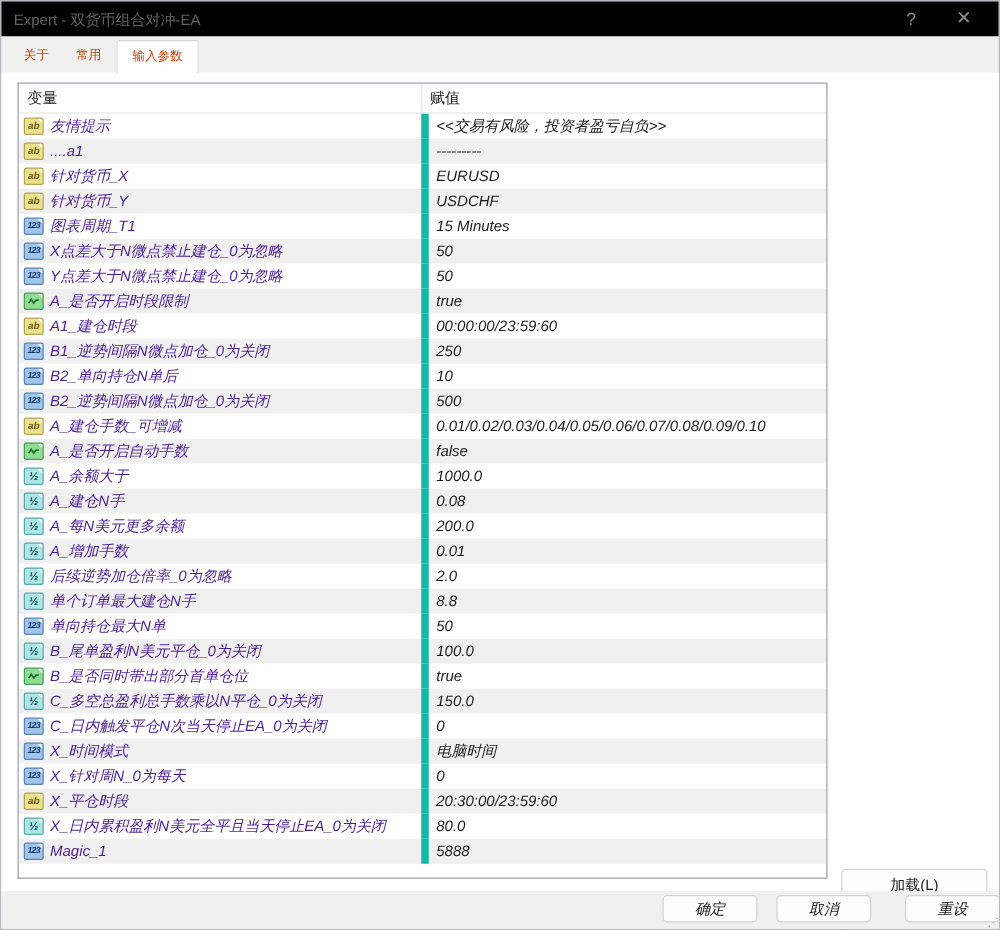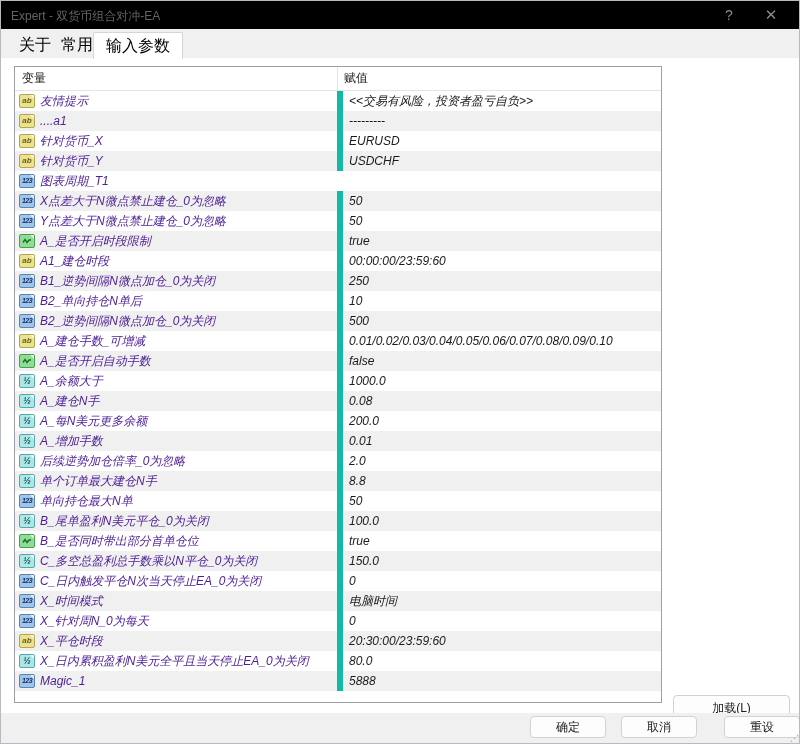--- a/index.html
+++ b/index.html
@@ -8,21 +8,21 @@
 
   
   .titlebar{ position:absolute; left:0; top:0; width:100%; height:28px; background:#000000; }
   .title{ position:absolute; left:10px; top:7px; font-size:12px; color:#646464; }
   .win-btn{ position:absolute; top:2px; width:40px; height:24px; text-align:center; line-height:24px; font-size:14px; color:#8a8a8a; cursor:default; }
   .btn-help{ right:50px; }
   .btn-close{ right:8px; font-size:15px; }
 
   
   .tabstrip{ position:absolute; left:0; top:28px; width:100%; height:29px; }
-  .tab{ position:absolute; top:3px; height:26px; line-height:26px; text-align:center; font-size:16px; color:#000000; padding:0 12px; }
+  .tab{ position:absolute; top:3px; height:26px; line-height:26px; text-align:center; font-size:10px; color:#c2410c; padding:0 12px; }
   .tab.active{ background:#ffffff; border:1px solid #d6d6d6; border-bottom:none; border-radius:2px 2px 0 0; height:27px; z-index:2; }
 
   
   .page{ position:absolute; left:0; top:57px; width:800px; height:655px; background:#ffffff; }
 
   
   .param-table{ position:absolute; left:13px; top:8px; width:648px; height:637px; border:1px solid #9aA0ab; background:#ffffff; overflow:hidden; }
   .thead{ display:flex; height:24px; line-height:23px; font-size:12px; color:#1a1a1a; background:#ffffff; border-bottom:1px solid #e4e4e4; }
   .th-var{ width:322px; padding-left:7px; }
   .th-val{ flex:1; padding-left:6px; border-left:1px solid #e4e4e4; }
@@ -42,21 +42,21 @@
   .icon-double{ background:#aee6e6; border:1px solid #55a8ad; color:#0a4d52; font-size:9px; line-height:12px; }
   .icon-boolean{ background:#8fdc96; border:1px solid #46a050; }
   .icon-boolean svg{ display:block; margin:2px auto 0; }
 
   
   .side-btn{ position:absolute; width:117px; height:27px; background:#fdfdfd; border:1px solid #d2d2d2; border-radius:4px; font-size:12px; color:#1a1a1a; text-align:center; line-height:25px; }
   .btn-load{ left:672px; top:637px; }
   .btn-save{ left:672px; top:679px; }
 
   
-  .footer{ position:absolute; left:0; top:712px; width:800px; height:32px; background:#f0f0f0; }
+  .footer{ position:absolute; left:0; top:712px; width:800px; height:32px; background:#f0f0f0;font-style:italic; }
   .footer-btn{ position:absolute; top:3px; width:76px; height:22px; background:#fdfdfd; border:1px solid #d2d2d2; border-radius:4px; font-size:12px; color:#1a1a1a; text-align:center; line-height:20px; }
   .btn-ok{ left:529px; }
   .btn-cancel{ left:620px; }
   .btn-reset{ left:709px;margin-left:14px; }
   .resize-grip{ position:absolute; right:2px; bottom:2px; width:10px; height:10px; color:#a8a8a8; font-size:9px; line-height:10px; text-align:right; }
 </style>
 </head>
 <body>
 
 <div class="dialog">
@@ -106,20 +106,21 @@
               <span class="type-icon icon-string">ab</span>
               <span class="var-label">针对货币_Y</span>
             </div>
             <div class="cell-val">USDCHF</div>
           </div>
           <div class="row">
             <div class="cell-var">
               <span class="type-icon icon-integer">123</span>
               <span class="var-label">图表周期_T1</span>
             </div>
+            <div class="cell-val">15 Minutes</div>
           </div>
           <div class="row alt">
             <div class="cell-var">
               <span class="type-icon icon-integer">123</span>
               <span class="var-label">X点差大于N微点禁止建仓_0为忽略</span>
             </div>
             <div class="cell-val">50</div>
           </div>
           <div class="row">
             <div class="cell-var">

